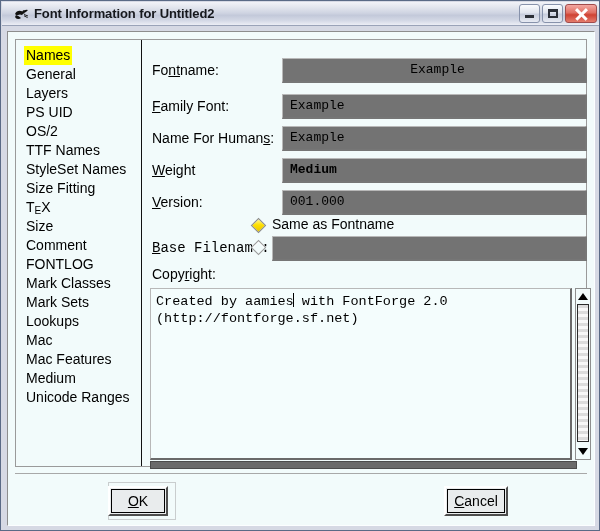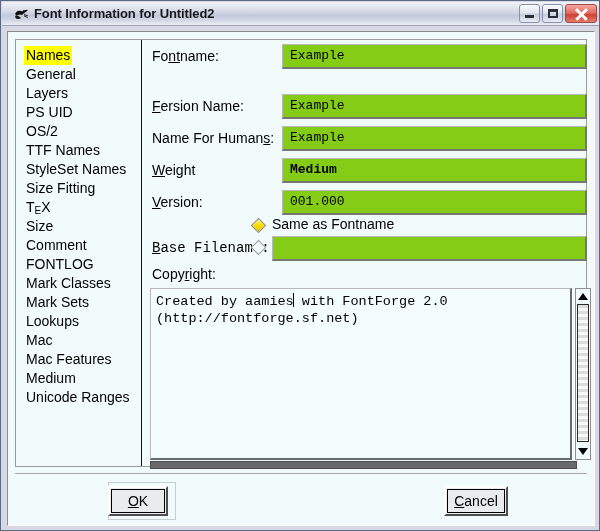--- a/index.html
+++ b/index.html
@@ -167,21 +167,21 @@
     font-size: 14px;
     color: #000000;
     white-space: nowrap;
     cursor: default;
   }
   .flabel u { text-decoration: underline; }
 
   .tinput {
     position: absolute;
     box-sizing: border-box;
-    background: #84cc16;
+    background: #737373;
     border-top: 1.5px solid #b8b8b8;
     border-left: 1.5px solid #b8b8b8;
     border-right: 2px solid #767676;
     border-bottom: 2px solid #767676;
     font-family: "Liberation Mono", monospace;
     font-size: 13px;
     color: #000000;
     padding: 3px 0 0 7px;
     height: 25px;
     overflow: hidden;
@@ -407,27 +407,27 @@
         <div class="side-item">Mark Sets</div>
         <div class="side-item">Lookups</div>
         <div class="side-item">Mac</div>
         <div class="side-item">Mac Features</div>
         <div class="side-item">Medium</div>
         <div class="side-item">Unicode Ranges</div>
       </div>
 
       <div class="pane">
 
-        <div class="field-row" style="top:4px;">
+        <div class="field-row" style="top:18px;text-align:center;">
           <div class="flabel">Fo<u>nt</u><span>name:</span></div>
           <div class="tinput" style="left:139px; width:305px;">Example</div>
         </div>
 
         <div class="field-row" style="top:54px;">
-          <div class="flabel"><u>F</u><span>ersion Name:</span></div>
+          <div class="flabel"><u>F</u><span>amily Font:</span></div>
           <div class="tinput" style="left:139px; width:305px;">Example</div>
         </div>
 
         <div class="field-row" style="top:86px;">
           <div class="flabel"><span>Name For Human</span><u>s</u><span>:</span></div>
           <div class="tinput" style="left:139px; width:305px;">Example</div>
         </div>
 
         <div class="field-row" style="top:118px;">
           <div class="flabel"><u>W</u><span>eight</span></div>

